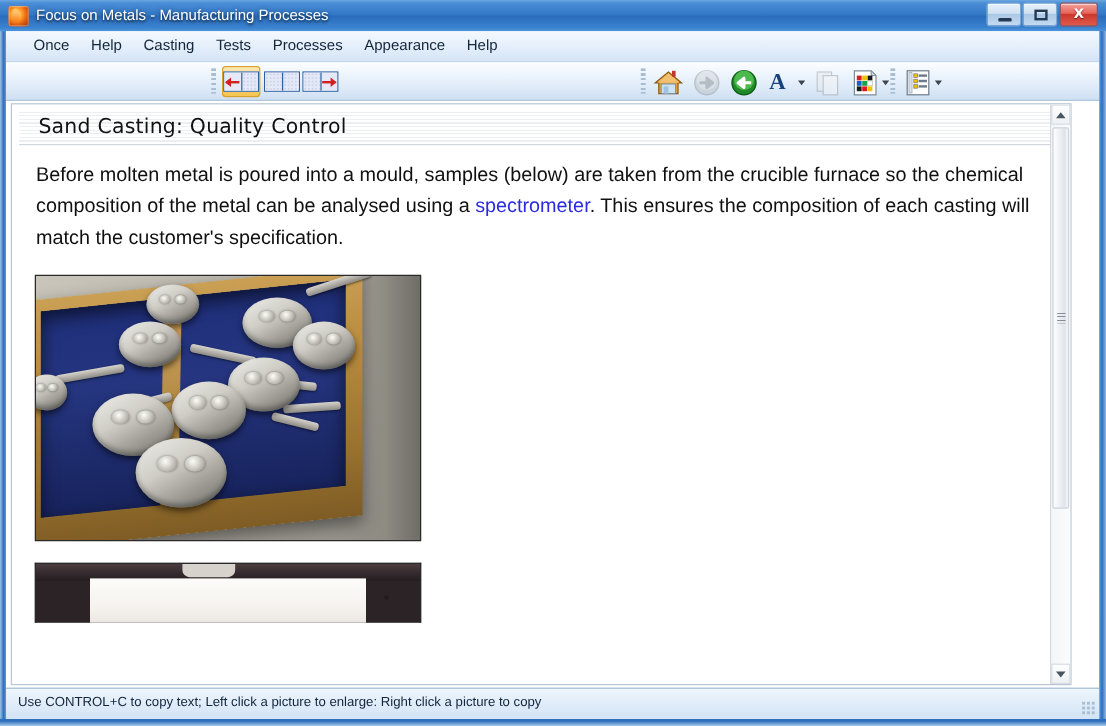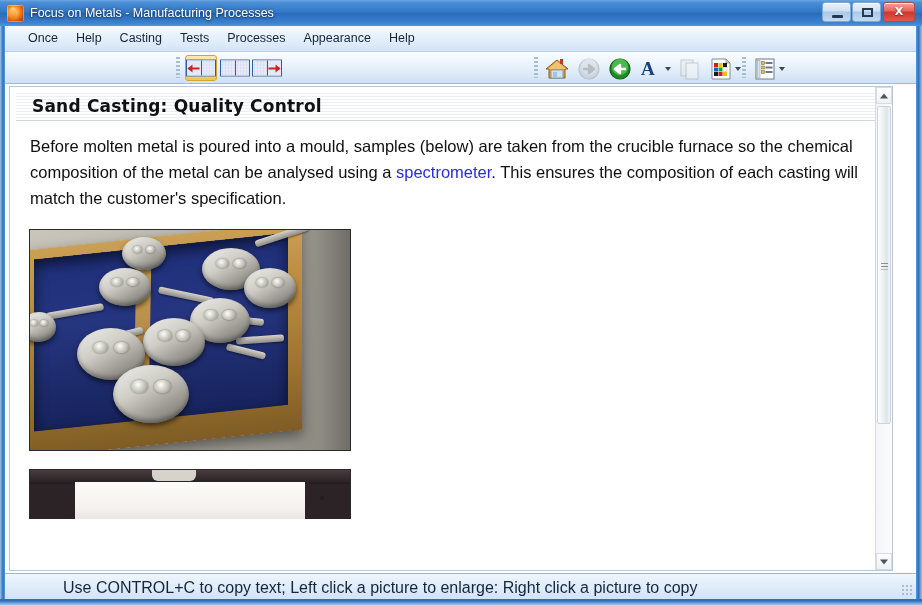--- a/index.html
+++ b/index.html
@@ -235,21 +235,21 @@
   }
   #doc-heading {
     position: relative;
     margin: 4px 6px 0 6px;
     height: 30px;
     background:
       repeating-linear-gradient(to bottom,
         #ffffff 0px, #ffffff 2px, #eceff2 2px, #eceff2 3px);
     border-bottom: 1px solid #cfd6dd;
     font-family: "DejaVu Sans", sans-serif;
-    font-weight: bold;
+    font-weight: normal;
     font-size: 17px;
     color: #111111;
     line-height: 30px;
     padding-left: 16px;
     box-sizing: border-box;
     letter-spacing: .2px;
   }
   .doc-para {
     margin: 0;
     padding: 0 20px;
@@ -391,24 +391,23 @@
   
   #status-bar {
     position: absolute; left: 0; bottom: 0;
     width: 911px; height: 26px;
     background: linear-gradient(to bottom, #eef5fc 0%, #e3eefa 40%, #d2e3f5 100%);
     border-top: 1px solid #9bb8d4;
     box-sizing: border-box;
   }
   #status-text {
     position: absolute; left: 10px; top: 5px;
-    font-size: 16px;
+    font-size: 11px;
     color: #12263c;
     white-space: nowrap;
-    margin-left: 48px;
   }
   #status-grip {
     position:absolute; right: 3px; bottom: 3px;
     width: 12px; height: 12px;
     background-image:
       radial-gradient(#a7bdd2 40%, transparent 41%);
     background-size: 4px 4px;
   }
 </style>
 </head>

